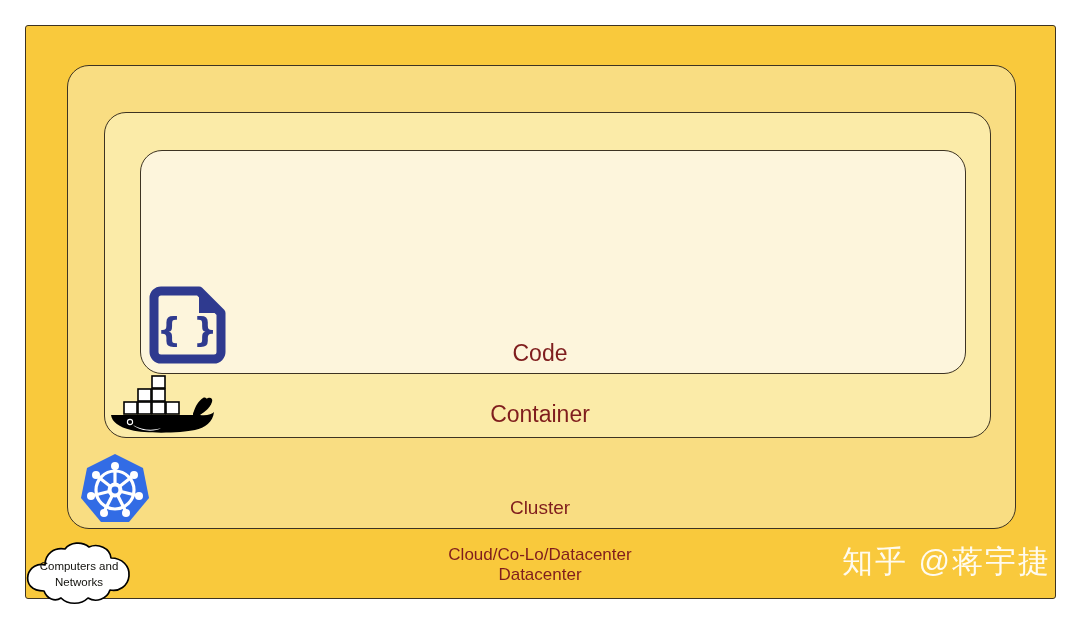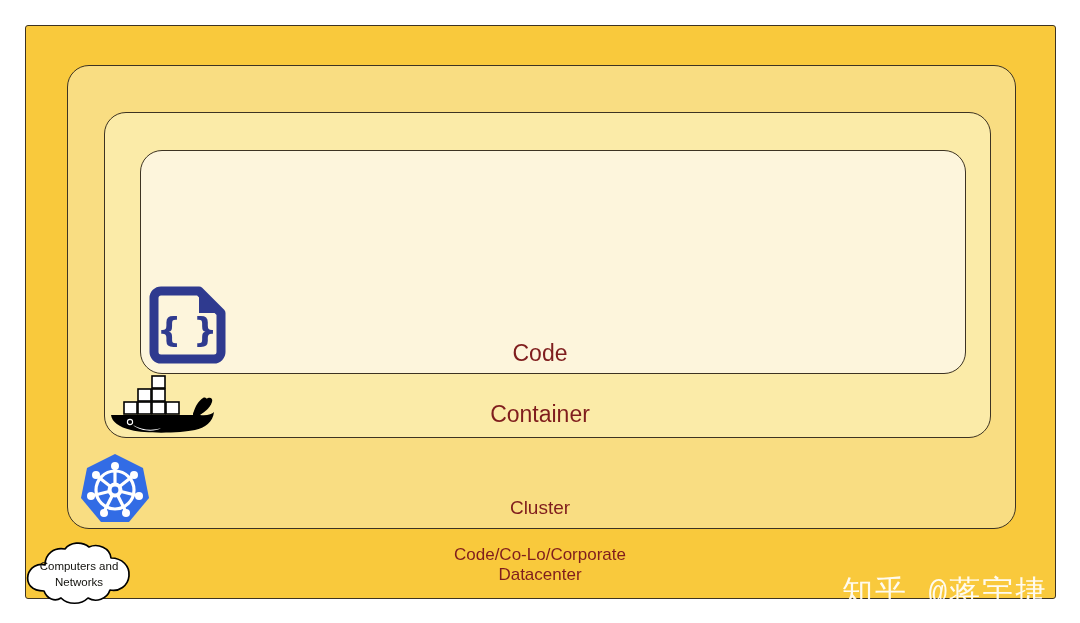--- a/index.html
+++ b/index.html
@@ -102,26 +102,26 @@
 
   #icon-code-file { left: 149px; top: 286px; width: 77px; height: 78px; }
   #icon-docker    { left: 107px; top: 372px; width: 110px; height: 65px; }
   #icon-k8s       { left: 79px;  top: 452px; width: 72px;  height: 74px; }
   #icon-cloud     { left: 22px;  top: 541px; width: 115px; height: 68px; }
 
   
   #watermark {
     position: absolute;
     left: 842px;
-    top: 571px;
+    top: 541px;
     font-size: 31px;
     color: rgba(255,255,255,0.92);
     letter-spacing: 2px;
     white-space: nowrap;
-    font-family: Liberation Mono, monospace;
+    font-family: Liberation Sans, sans-serif;
     pointer-events: none;
   }
 </style>
 </head>
 <body>
 
 <div id="canvas">
 
   <div class="layer" id="layer-datacenter"></div>
 
@@ -130,21 +130,21 @@
   <div class="layer" id="layer-container"></div>
 
   <div class="layer" id="layer-code"></div>
 
   <div class="layer-label" id="label-code">Code</div>
 
   <div class="layer-label" id="label-container">Container</div>
 
   <div class="layer-label" id="label-cluster">Cluster</div>
 
-  <div class="layer-label" id="label-datacenter">Code/Co-Lo/Corporate
+  <div class="layer-label" id="label-datacenter">Cloud/Co-Lo/Datacenter
 Datacenter</div>
 
   <div class="icon-abs" id="icon-code-file">
     <svg width="77" height="78" viewBox="0 0 77 78">
       <path d="M5 12 A7 7 0 0 1 12 5 L50 5 L72 27 L72 66 A7 7 0 0 1 65 73
                L12 73 A7 7 0 0 1 5 66 Z" fill="none" stroke="#2f3a8f" stroke-width="9" stroke-linejoin="round"></path>
       <path d="M50 6 L50 27 L71 27 Z" fill="#2f3a8f"></path>
       <text x="38" y="56" font-family="DejaVu Sans, sans-serif" font-size="34" font-weight="bold" fill="#2f3a8f" text-anchor="middle">{ }</text>
     </svg>
   </div>

